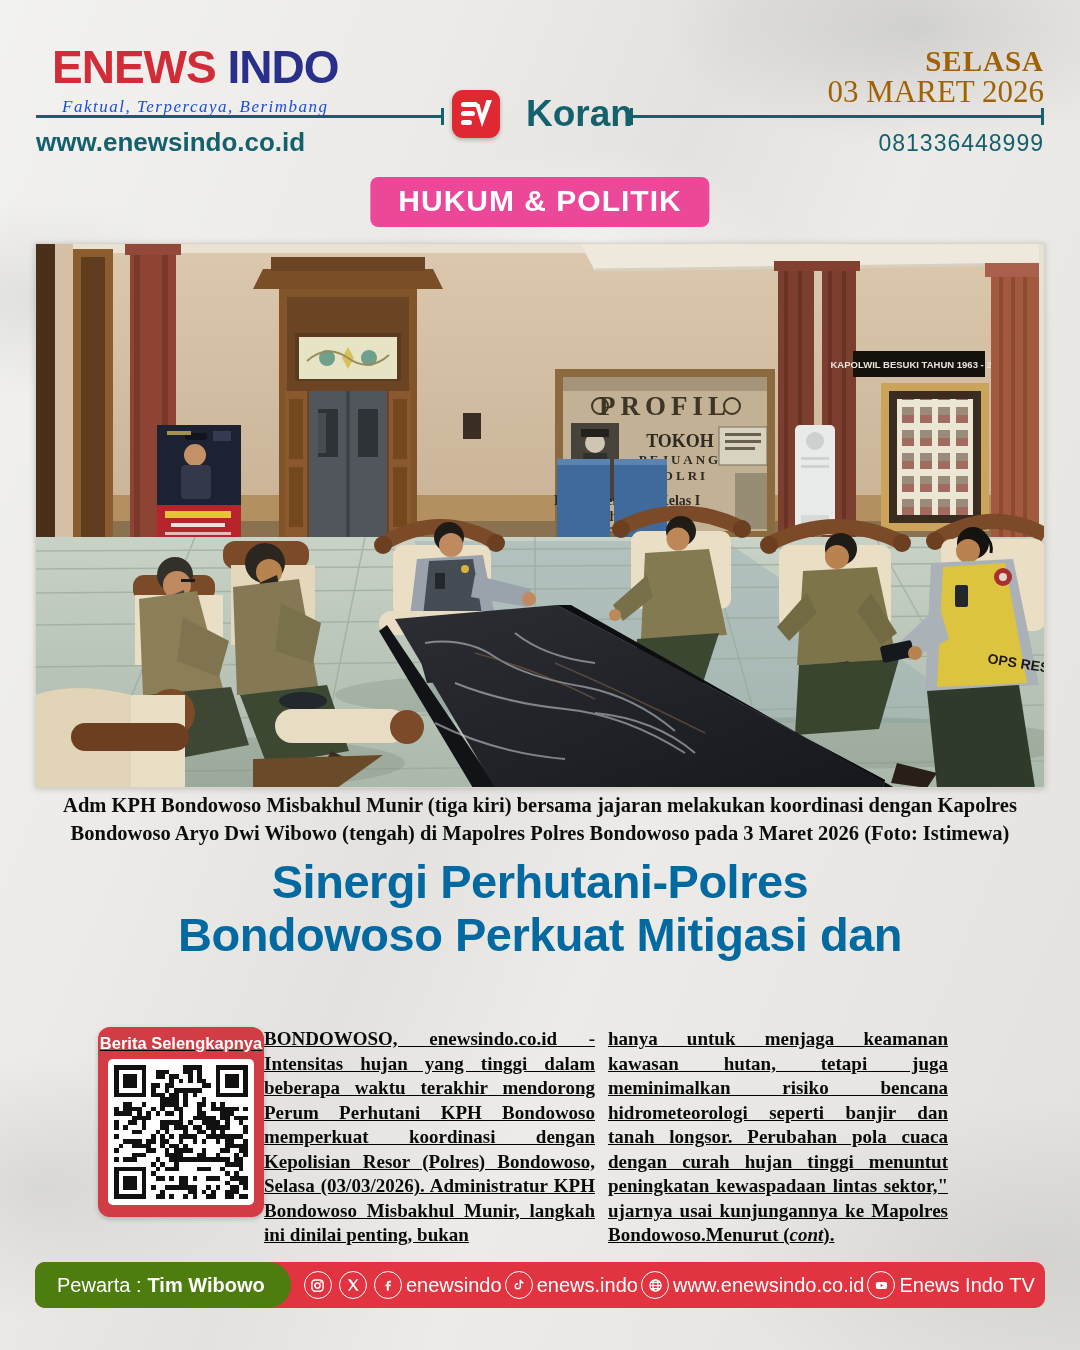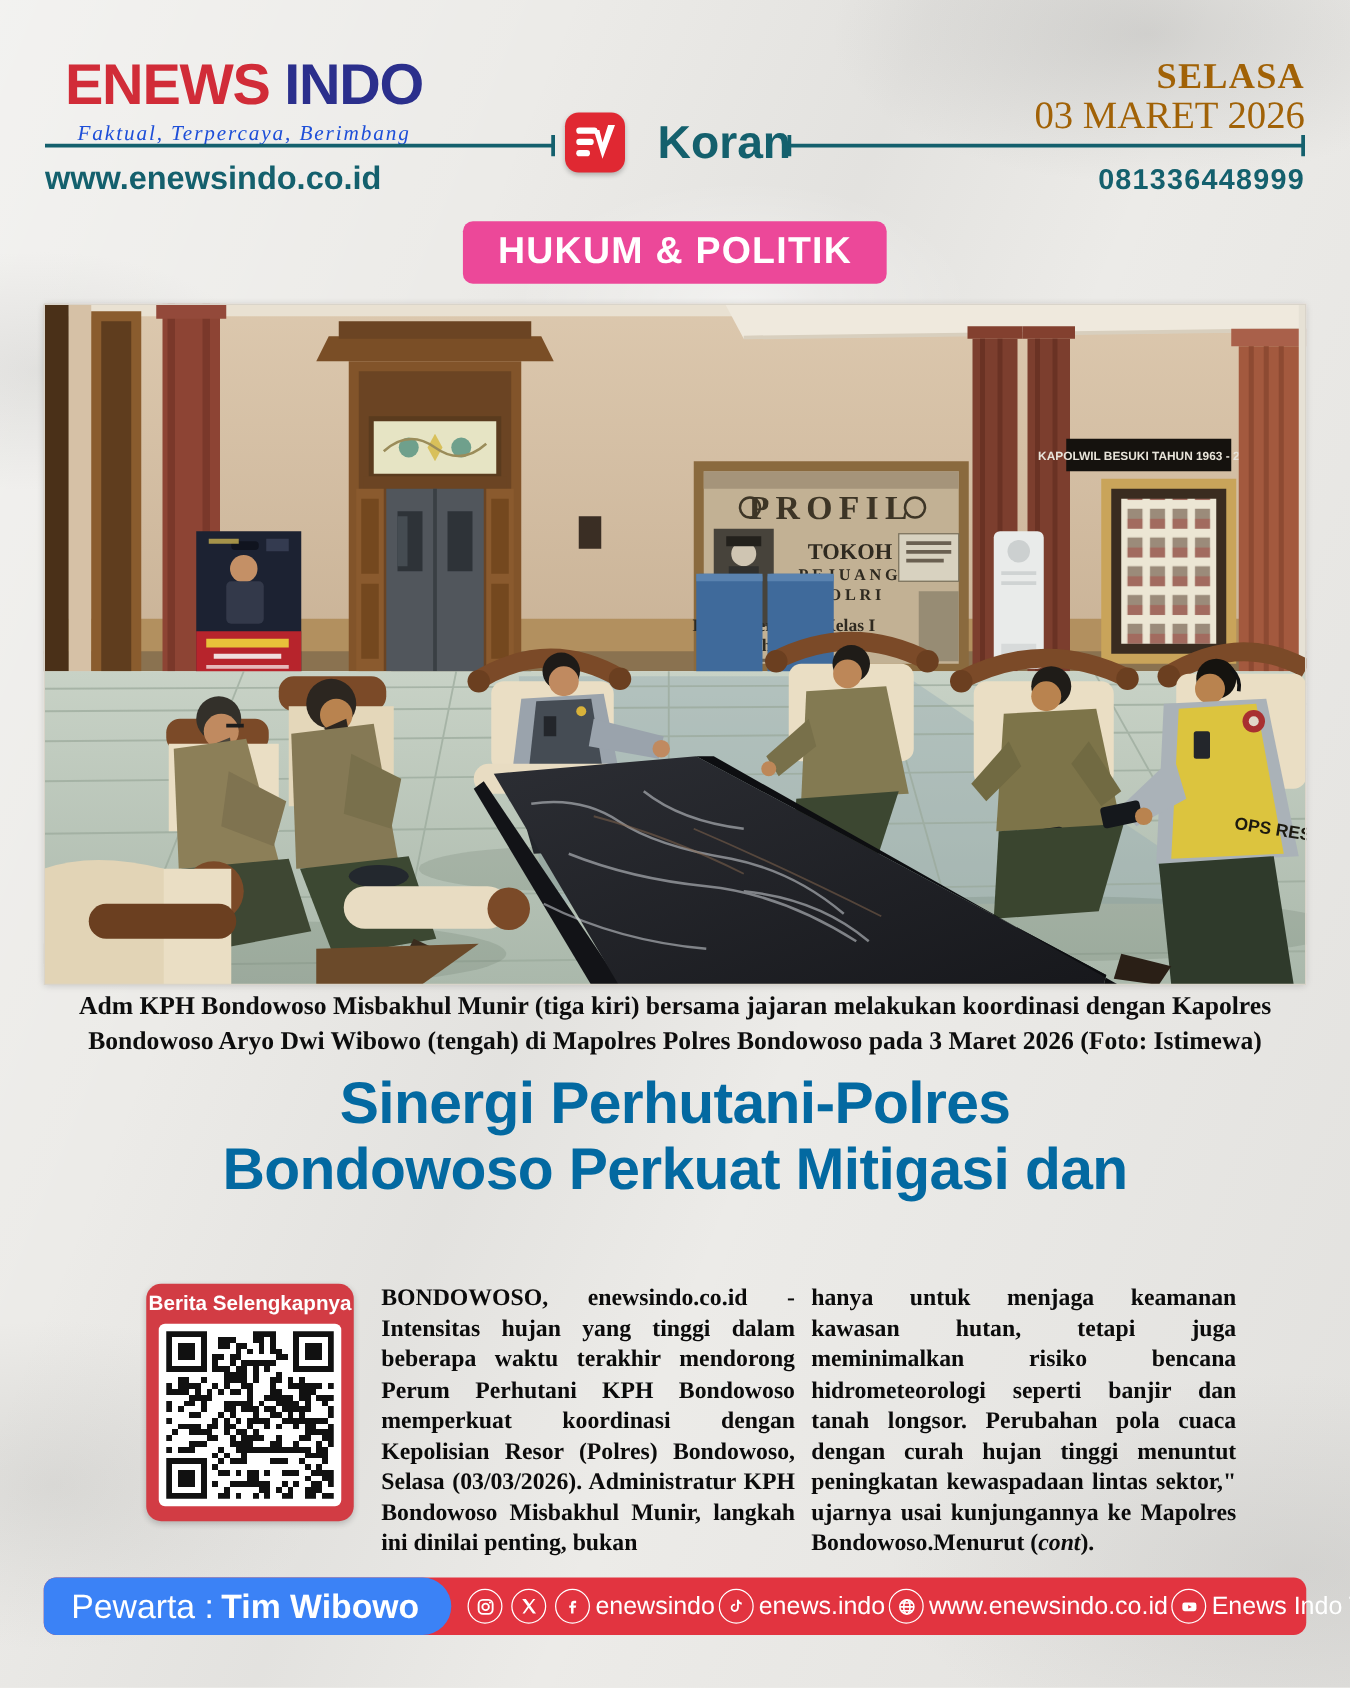--- a/index.html
+++ b/index.html
@@ -32,50 +32,50 @@
   .dateblock .date{font-size:31px;}
   .rule{position:absolute;top:115px;height:3px;background:#14606d;}
   .rule-left{left:36px;width:408px;}
   .rule-right{left:630px;width:414px;}
   .rule-cap{position:absolute;top:-7px;width:3px;height:17px;background:#14606d;}
   .masthead{position:absolute;left:452px;top:90px;display:flex;align-items:center;gap:26px;}
   .ev-logo{width:48px;height:48px;border-radius:11px;background:#e02832;
     box-shadow:0 2px 4px rgba(0,0,0,.25);display:block;}
   .koran{font-size:37px;font-weight:800;color:#14606d;letter-spacing:0;}
   .website{position:absolute;left:36px;top:127px;color:#14606d;font-weight:700;font-size:26px;}
-  .phone{position:absolute;right:36px;top:130px;color:#14606d;font-weight:700;font-size:23px;letter-spacing:1px;}
+  .phone{position:absolute;right:36px;top:130px;color:#14606d;font-weight:400;font-size:23px;letter-spacing:1px;}
   .category-badge{position:absolute;top:177px;left:50%;transform:translateX(-50%);
     background:#ec4899;color:#fff;font-size:30px;font-weight:800;letter-spacing:1px;
     padding:7px 28px 9px;border-radius:8px;}
   
   .photo{position:absolute;left:35px;top:243px;width:1010px;height:545px;background:#fff;
     box-shadow:0 1px 6px rgba(0,0,0,.18);}
   .photo svg{display:block;}
   .caption{position:absolute;left:35px;top:792px;width:1010px;text-align:center;
     font-family:"Liberation Serif",serif;font-weight:700;font-size:20.5px;line-height:1.35;color:#0d0d0d;}
   
   .headline{position:absolute;left:0;top:856px;width:1080px;text-align:center;
     font-weight:800;font-size:47px;line-height:1.12;color:#0369a1;letter-spacing:-.5px;}
   
-  .content{position:absolute;left:117px;top:1027px;display:flex;gap:22px;}
+  .content{position:absolute;left:98px;top:1027px;display:flex;text-decoration:underline;}
   .qr-card{width:166px;height:190px;background:#d23c44;border-radius:12px;flex:none;
     box-shadow:0 2px 5px rgba(0,0,0,.2);}
   .qr-label{color:#fff;font-size:16.5px;font-weight:700;text-align:center;padding-top:7px;}
   .qr-box{width:146px;height:146px;background:#fff;border-radius:5px;margin:6px auto 0;
     display:flex;align-items:center;justify-content:center;}
   .cols{display:flex;gap:13px;}
   .col{font-family:"Liberation Serif",serif;font-weight:700;font-size:19px;line-height:24.5px;
     text-align:justify;color:#0b0b0b;}
   .col-left{width:331px;}
   .col-right{width:340px;}
   
   .footer{position:absolute;left:35px;top:1262px;width:1010px;height:46px;background:#e23440;
     border-radius:10px;display:flex;align-items:center;color:#fff;}
-  .reporter{height:46px;background:#3b82f6;border-radius:10px 23px 23px 10px;
-    display:flex;align-items:center;padding:0 26px 0 22px;font-size:27px;white-space:nowrap;}
+  .reporter{height:46px;background:#4d7c0f;border-radius:10px 23px 23px 10px;
+    display:flex;align-items:center;padding:0 26px 0 22px;font-size:20px;white-space:nowrap;}
   .reporter b{margin-left:6px;}
   .socials{flex:1;display:flex;align-items:center;justify-content:space-evenly;padding:0 10px;}
   .social{display:flex;align-items:center;gap:4px;font-size:20px;white-space:nowrap;}
   .icon-circle{width:26px;height:26px;border:1.6px solid #fff;border-radius:50%;
     display:flex;align-items:center;justify-content:center;flex:none;margin-left:3px;}
   .icon-circle svg{display:block;}
 </style>
 </head>
 <body>
 

